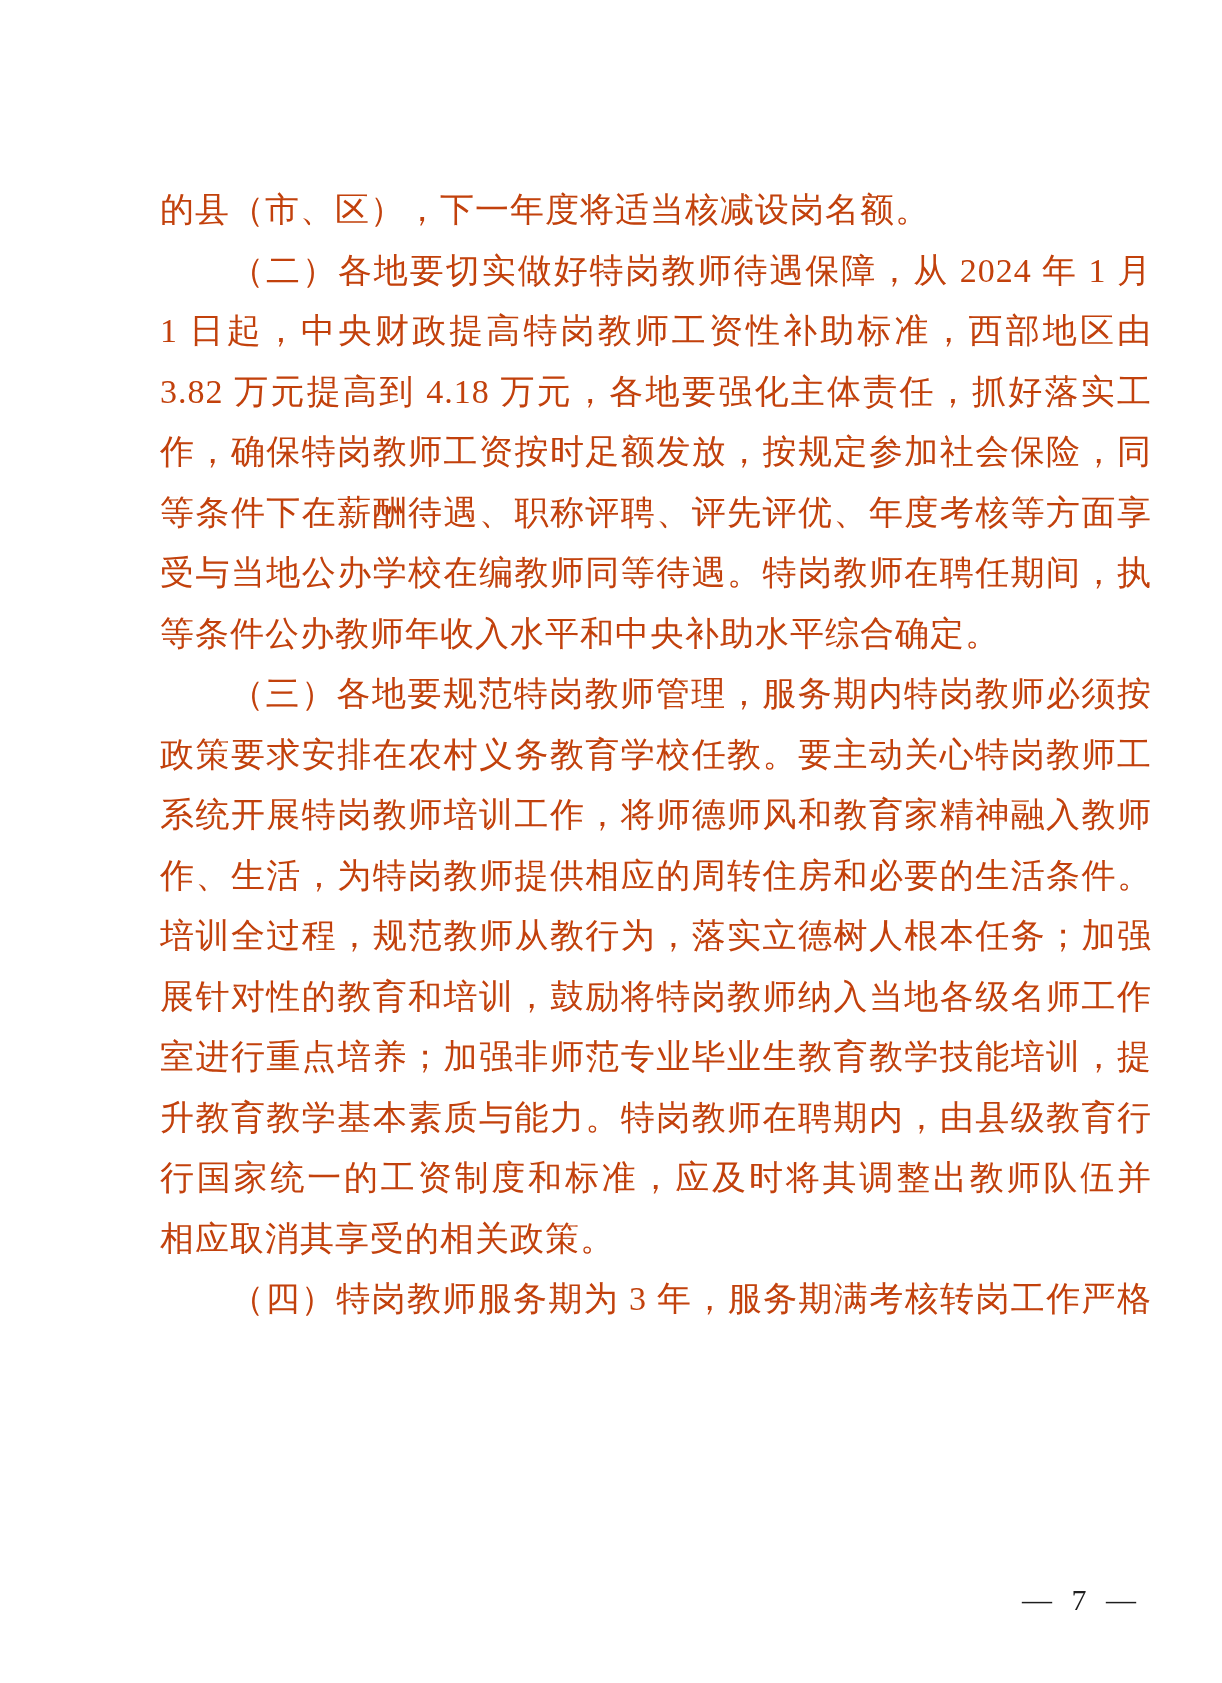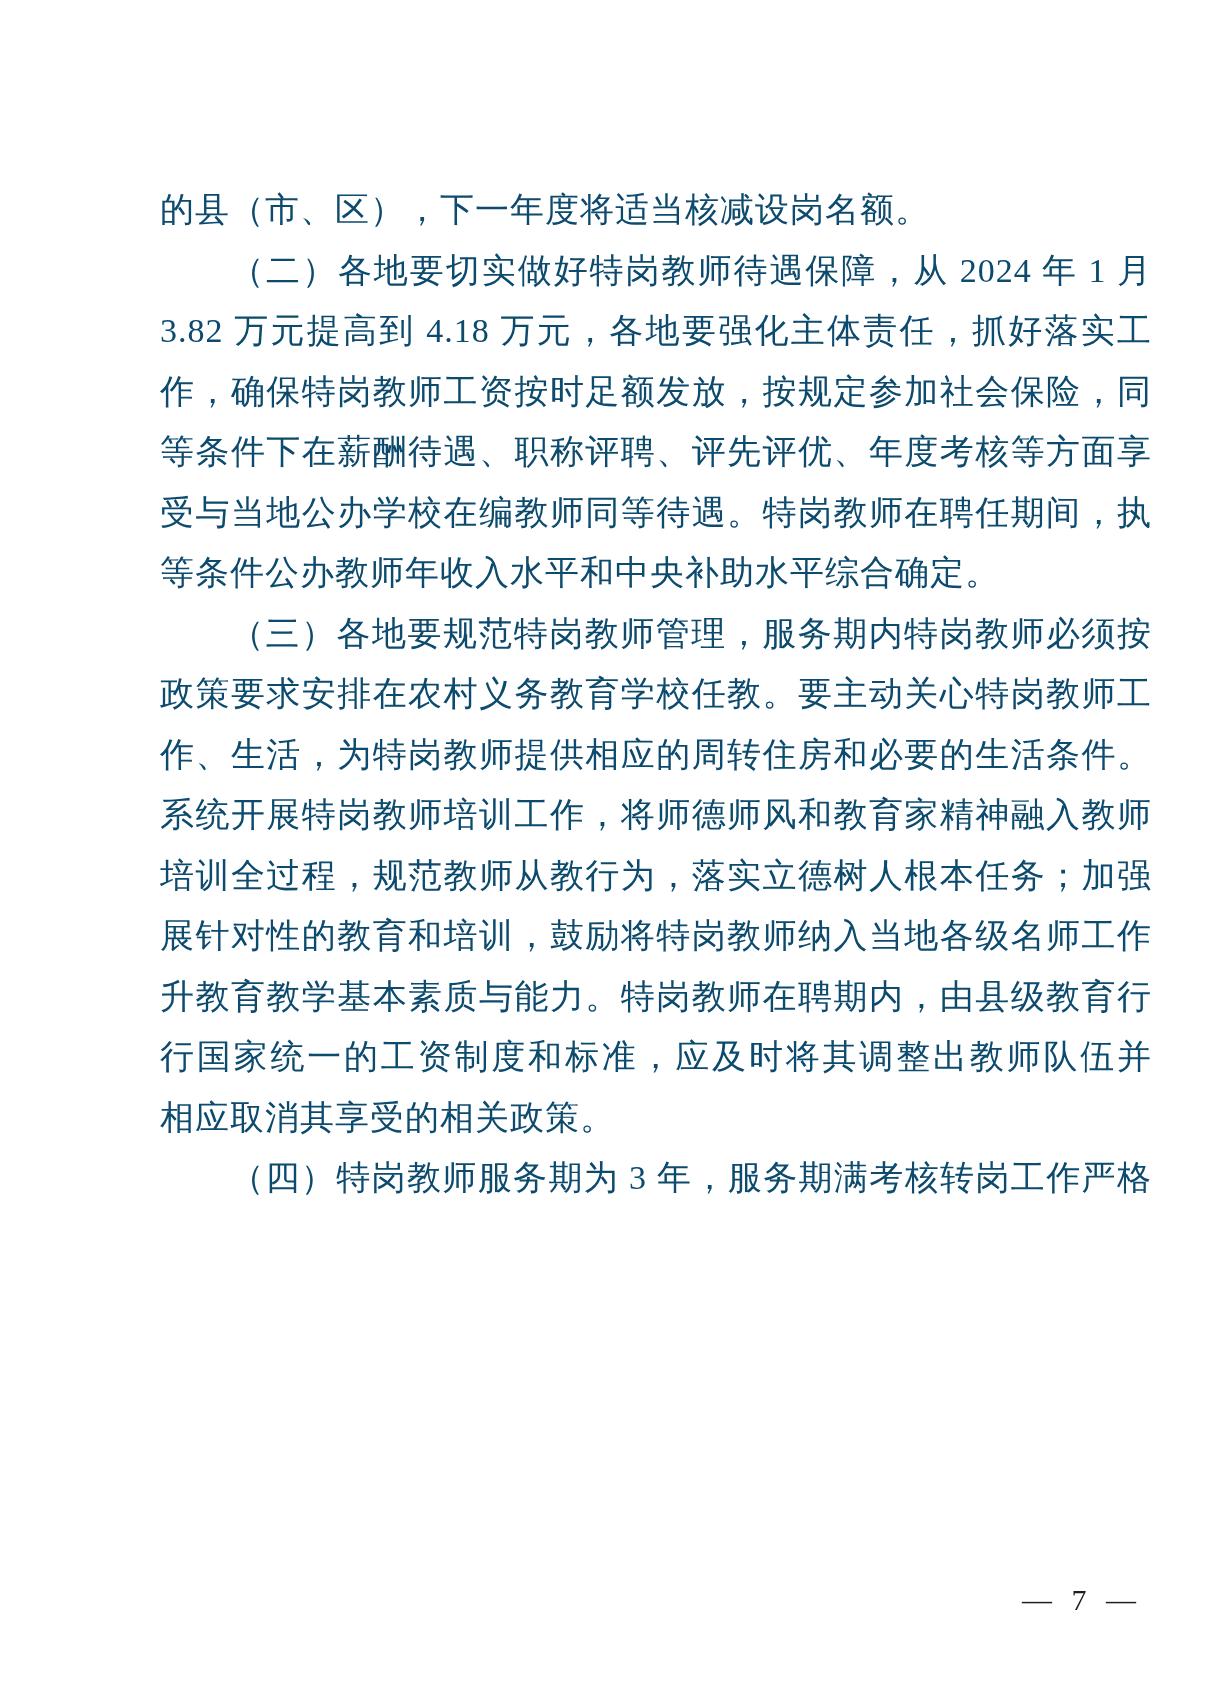--- a/index.html
+++ b/index.html
@@ -23,21 +23,21 @@
     top: 180px;
     width: 992px;
   }
   .line {
     font-size: 34px;
     line-height: 60.5px;
     height: 60.5px;
     letter-spacing: 1px;
     text-align: left;
     white-space: nowrap;
-    color: #0c4a6e;
+    color: #c2410c;
   }
   .line.fill {
     white-space: normal;
     text-align: justify;
     text-align-last: justify;
     text-justify: inter-character;
   }
   .line.indent {
     padding-left: 70px;
   }
@@ -50,30 +50,32 @@
     color: #1e1e1e;
   }
 </style>
 </head>
 <body>
 
 <div class="page">
   <div class="body-text">
       <div class="line">的县（市、区），下一年度将适当核减设岗名额。</div>
       <div class="line indent fill">（二）各地要切实做好特岗教师待遇保障，从 2024 年 1 月</div>
+      <div class="line fill">1 日起，中央财政提高特岗教师工资性补助标准，西部地区由</div>
       <div class="line fill">3.82 万元提高到 4.18 万元，各地要强化主体责任，抓好落实工</div>
       <div class="line fill">作，确保特岗教师工资按时足额发放，按规定参加社会保险，同</div>
       <div class="line fill">等条件下在薪酬待遇、职称评聘、评先评优、年度考核等方面享</div>
       <div class="line fill">受与当地公办学校在编教师同等待遇。特岗教师在聘任期间，执</div>
       <div class="line">等条件公办教师年收入水平和中央补助水平综合确定。</div>
       <div class="line indent fill">（三）各地要规范特岗教师管理，服务期内特岗教师必须按</div>
       <div class="line fill">政策要求安排在农村义务教育学校任教。要主动关心特岗教师工</div>
+      <div class="line fill">系统开展特岗教师培训工作，将师德师风和教育家精神融入教师</div>
       <div class="line fill">作、生活，为特岗教师提供相应的周转住房和必要的生活条件。</div>
-      <div class="line fill">系统开展特岗教师培训工作，将师德师风和教育家精神融入教师</div>
       <div class="line fill">培训全过程，规范教师从教行为，落实立德树人根本任务；加强</div>
       <div class="line fill">展针对性的教育和培训，鼓励将特岗教师纳入当地各级名师工作</div>
+      <div class="line fill">室进行重点培养；加强非师范专业毕业生教育教学技能培训，提</div>
       <div class="line fill">升教育教学基本素质与能力。特岗教师在聘期内，由县级教育行</div>
       <div class="line fill">行国家统一的工资制度和标准，应及时将其调整出教师队伍并</div>
       <div class="line">相应取消其享受的相关政策。</div>
       <div class="line indent fill">（四）特岗教师服务期为 3 年，服务期满考核转岗工作严格</div>
     </div>
   <div class="page-number">— 7 —</div>
 </div>
 
 </body></html>

